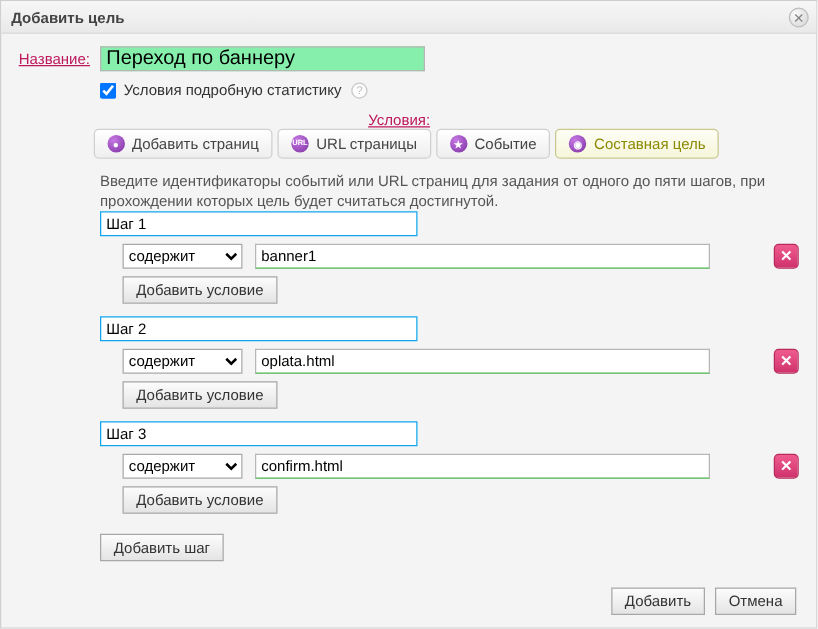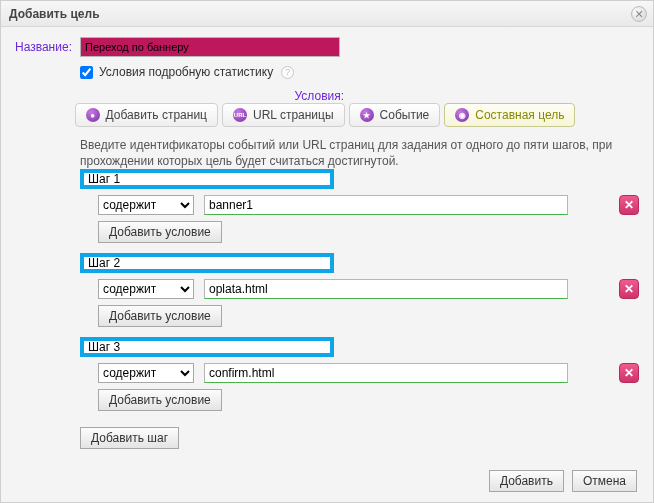--- a/index.html
+++ b/index.html
@@ -46,28 +46,29 @@
   .dialog-body {
     padding: 10px 14px 14px 14px;
   }
   .form-row {
     display: flex;
     align-items: center;
     margin-bottom: 8px;
   }
   .form-label {
     width: 65px;
-    color: #6d28d9;
+    color: #be185d;
+    text-decoration: underline;
   }
   .text-input {
     border: 1px solid #b6b6b6;
-    background: #be185d;
+    background: #86efac;
     height: 20px;
     padding: 1px 4px;
-    font-size: 11px;
+    font-size: 16px;
     font-family: inherit;
   }
   .name-input { width: 260px; }
 
   .checkbox-row {
     display: flex;
     align-items: center;
     margin: 4px 0 10px 65px;
     gap: 4px;
   }
@@ -135,21 +136,21 @@
     margin-left: 65px;
   }
   .description {
     color: #555;
     line-height: 1.35;
   }
   .step-block {
     margin-bottom: 10px;
   }
   .step-name {
-    border: 4px solid #0ea5e9;
+    border: 1px solid #0ea5e9;
     background: #fff;
     width: 254px;
     height: 20px;
     padding: 1px 4px;
     font-size: 12px;
     font-family: inherit;
     display: block;
     margin-bottom: 6px;
   }
   .condition-row {

